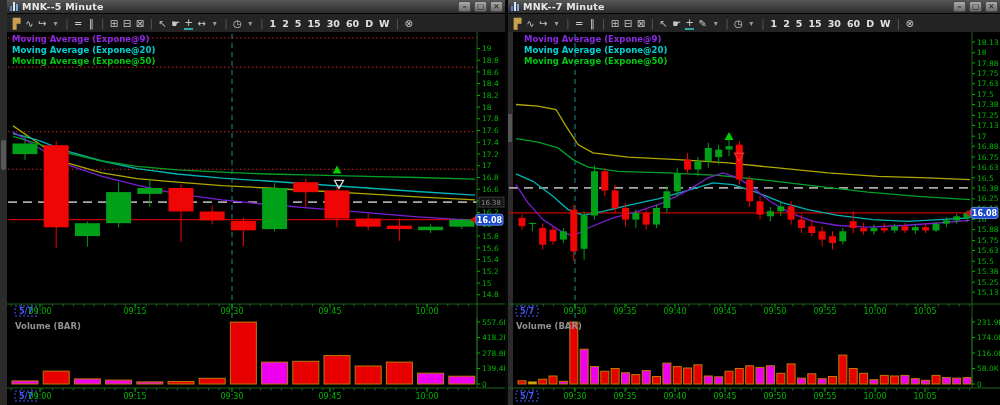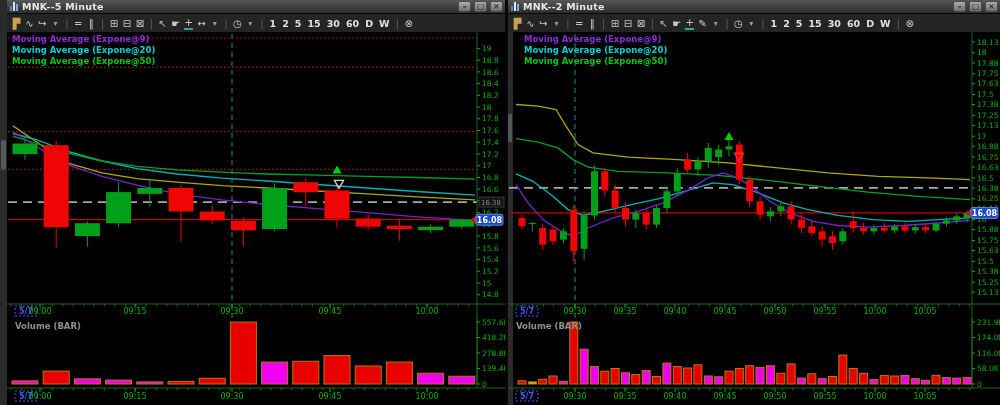--- a/index.html
+++ b/index.html
@@ -331,21 +331,21 @@
       </svg>
   </section>
 
   <section class="panel" id="panel-1" style="left:508px;width:492px;">
     <header class="titlebar">
       <span class="t-icon">
           <i></i>
           <i></i>
           <i></i>
         </span>
-      <span class="t-title">MNK--2 Minute</span>
+      <span class="t-title">MNK--7 Minute</span>
       <span class="winbtns">
           <span class="winbtn">–</span>
           <span class="winbtn">□</span>
           <span class="winbtn">✕</span>
         </span>
     </header>
     <div class="toolbar">
         <span class="tb-icon" style="color: rgb(200, 160, 80);">▛</span>
         <span class="tb-icon">∿</span>
         <span class="tb-icon">↪</span>

